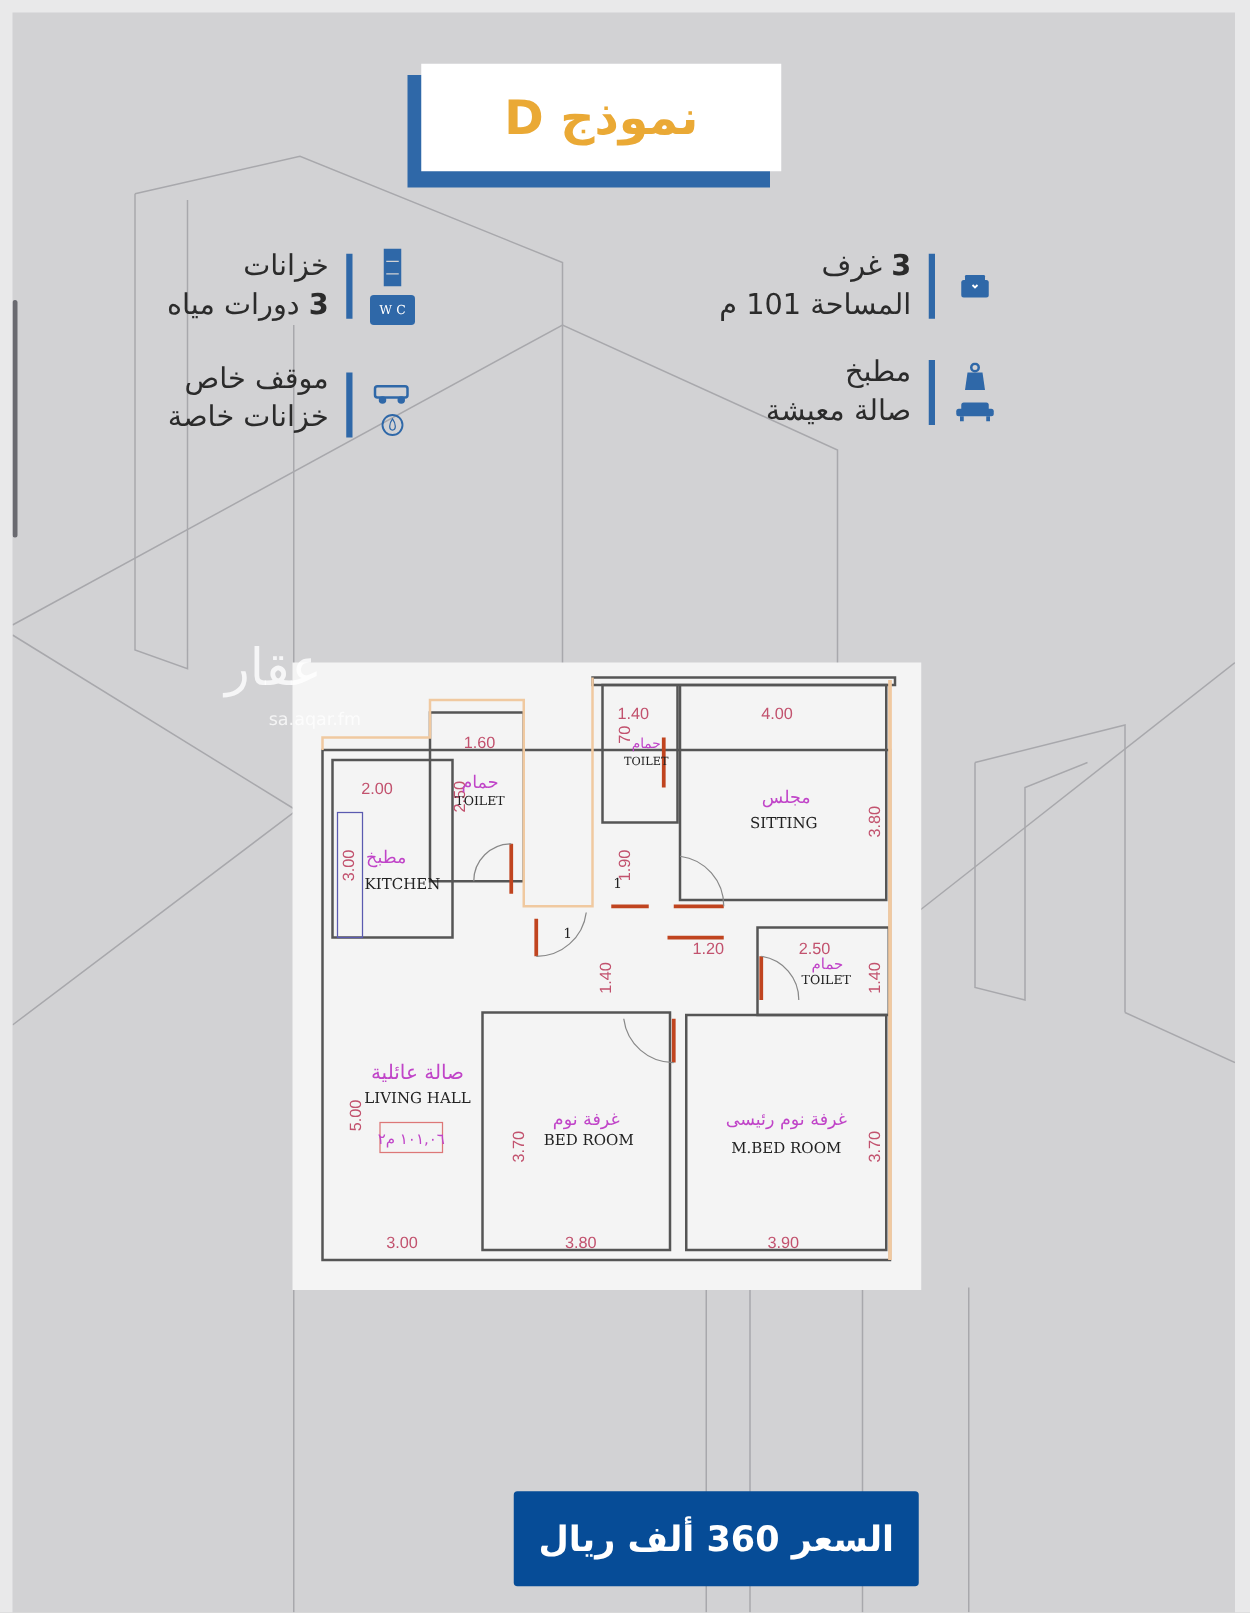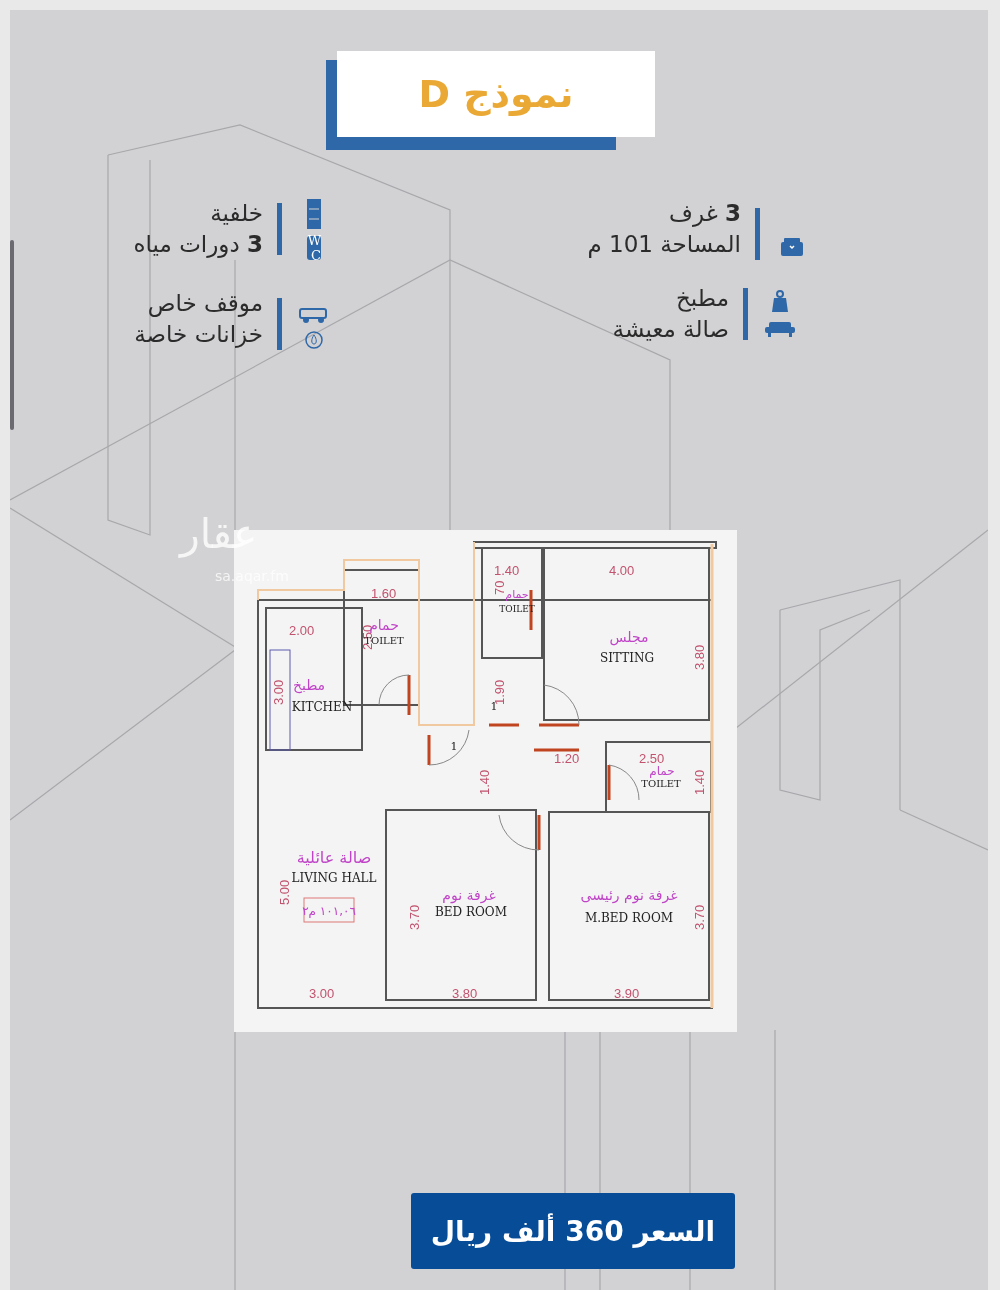--- a/index.html
+++ b/index.html
@@ -1,21 +1,21 @@
 <!DOCTYPE html>
 <html><head>
 <meta charset="utf-8">
 <style>
   html,body{margin:0;padding:0;}
   body{width:1000px;height:1290px;background:#e9e9ea;position:relative;overflow:hidden;font-family:"DejaVu Sans",sans-serif;}
   .page{position:absolute;left:10px;top:10px;width:978px;height:1280px;background:#d2d2d4;overflow:hidden;}
   .bgsvg{position:absolute;left:0;top:0;}
   .scroll{position:absolute;left:0;top:230px;width:4px;height:190px;background:#6a6a70;border-radius:2px;}
   .title-shadow{position:absolute;left:316px;top:50px;width:290px;height:90px;background:#2f68a8;}
-  .title-box{position:absolute;left:327px;top:41px;width:318px;height:86px;background:#fff;display:flex;align-items:center;justify-content:center;}
+  .title-box{position:absolute;left:327px;top:41px;width:288px;height:86px;background:#fff;display:flex;align-items:center;justify-content:center;}
   .title-text{color:#eaa935;font-weight:bold;font-size:38px;direction:rtl;}
   .feat{position:absolute;display:flex;align-items:center;direction:rtl;}
   .feat .icons{display:flex;flex-direction:column;align-items:center;gap:6px;width:36px;}
   .feat .bar{width:5px;height:52px;background:#2f68a8;margin:0 14px;}
   .feat .lines{display:flex;flex-direction:column;font-size:23px;color:#2b2b2b;line-height:31px;}
   .feat .lines b{font-weight:bold;}
   .plan{position:absolute;left:224px;top:520px;width:503px;height:502px;background:#f4f4f4;}
   .wm{position:absolute;left:170px;top:500px;color:rgba(255,255,255,.8);font-size:41px;font-weight:normal;direction:rtl;}
   .wm2{position:absolute;left:205px;top:558px;color:rgba(255,255,255,.75);font-size:14px;}
   .btn-price{position:absolute;left:401px;top:1183px;width:324px;height:76px;background:#064c97;border-radius:3px;color:#fff;font-weight:bold;font-size:28px;display:flex;align-items:center;justify-content:center;direction:rtl;}
@@ -40,21 +40,21 @@
       <path d="M555 1020 L555 1280 M590 1020 L590 1280 M680 1020 L680 1280 M765 1020 L765 1280"></path>
     </g>
   </svg>
   <div class="scroll"></div>
 
   <div class="title-shadow"></div>
   <div class="title-box">
     <span class="title-text">نموذج D</span>
   </div>
 
-  <div class="feat" style="right:178px;top:188px;align-items:flex-end;">
+  <div class="feat" style="right:190px;top:188px;">
     <div class="icons">
       <svg width="26" height="26" viewBox="0 0 26 26">
           <rect x="2" y="8" width="22" height="14" rx="2" fill="#2f68a8"></rect>
           <rect x="5" y="4" width="16" height="6" rx="1" fill="#2f68a8"></rect>
           <path d="M11 12 l2 2 l2-2" stroke="#fff" fill="none" stroke-width="1.5"></path>
         </svg>
     </div>
     <div class="bar"></div>
     <div class="lines">
       <span><b>3</b> <span>غرف</span></span>
@@ -81,25 +81,25 @@
     </div>
   </div>
 
   <div class="feat" style="right:656px;top:188px;">
     <div class="icons">
       <svg width="16" height="32" viewBox="0 0 16 32">
           <rect x="1" y="1" width="14" height="30" fill="#2f68a8"></rect>
           <line x1="3" y1="11" x2="13" y2="11" stroke="#d2d2d4"></line>
           <line x1="3" y1="21" x2="13" y2="21" stroke="#d2d2d4"></line>
         </svg>
-      <div style="width:14px;height:24px;background:#2f68a8;border-radius:3px;color:#fff;font-size:13px;font-family:'DejaVu Serif',serif;display:flex;align-items:center;justify-content:center;">W C</div>
-    </div>
-    <div class="bar"></div>
-    <div class="lines">
-      <span>خلفية</span>
+      <div style="width:36px;height:24px;background:#2f68a8;border-radius:3px;color:#fff;font-size:10px;font-family:'DejaVu Serif',serif;display:flex;align-items:center;justify-content:center;">W C</div>
+    </div>
+    <div class="bar"></div>
+    <div class="lines">
+      <span>خزانات</span>
       <span><b>3</b> <span>دورات مياه</span></span>
     </div>
   </div>
   <div class="feat" style="right:656px;top:278px;align-items:flex-end;">
     <div class="icons">
       <svg width="32" height="18" viewBox="0 0 32 18">
           <rect x="2" y="3" width="26" height="9" rx="2" fill="none" stroke="#2f68a8" stroke-width="2"></rect>
           <circle cx="8" cy="14" r="3" fill="#2f68a8"></circle>
           <circle cx="23" cy="14" r="3" fill="#2f68a8"></circle>
         </svg>

